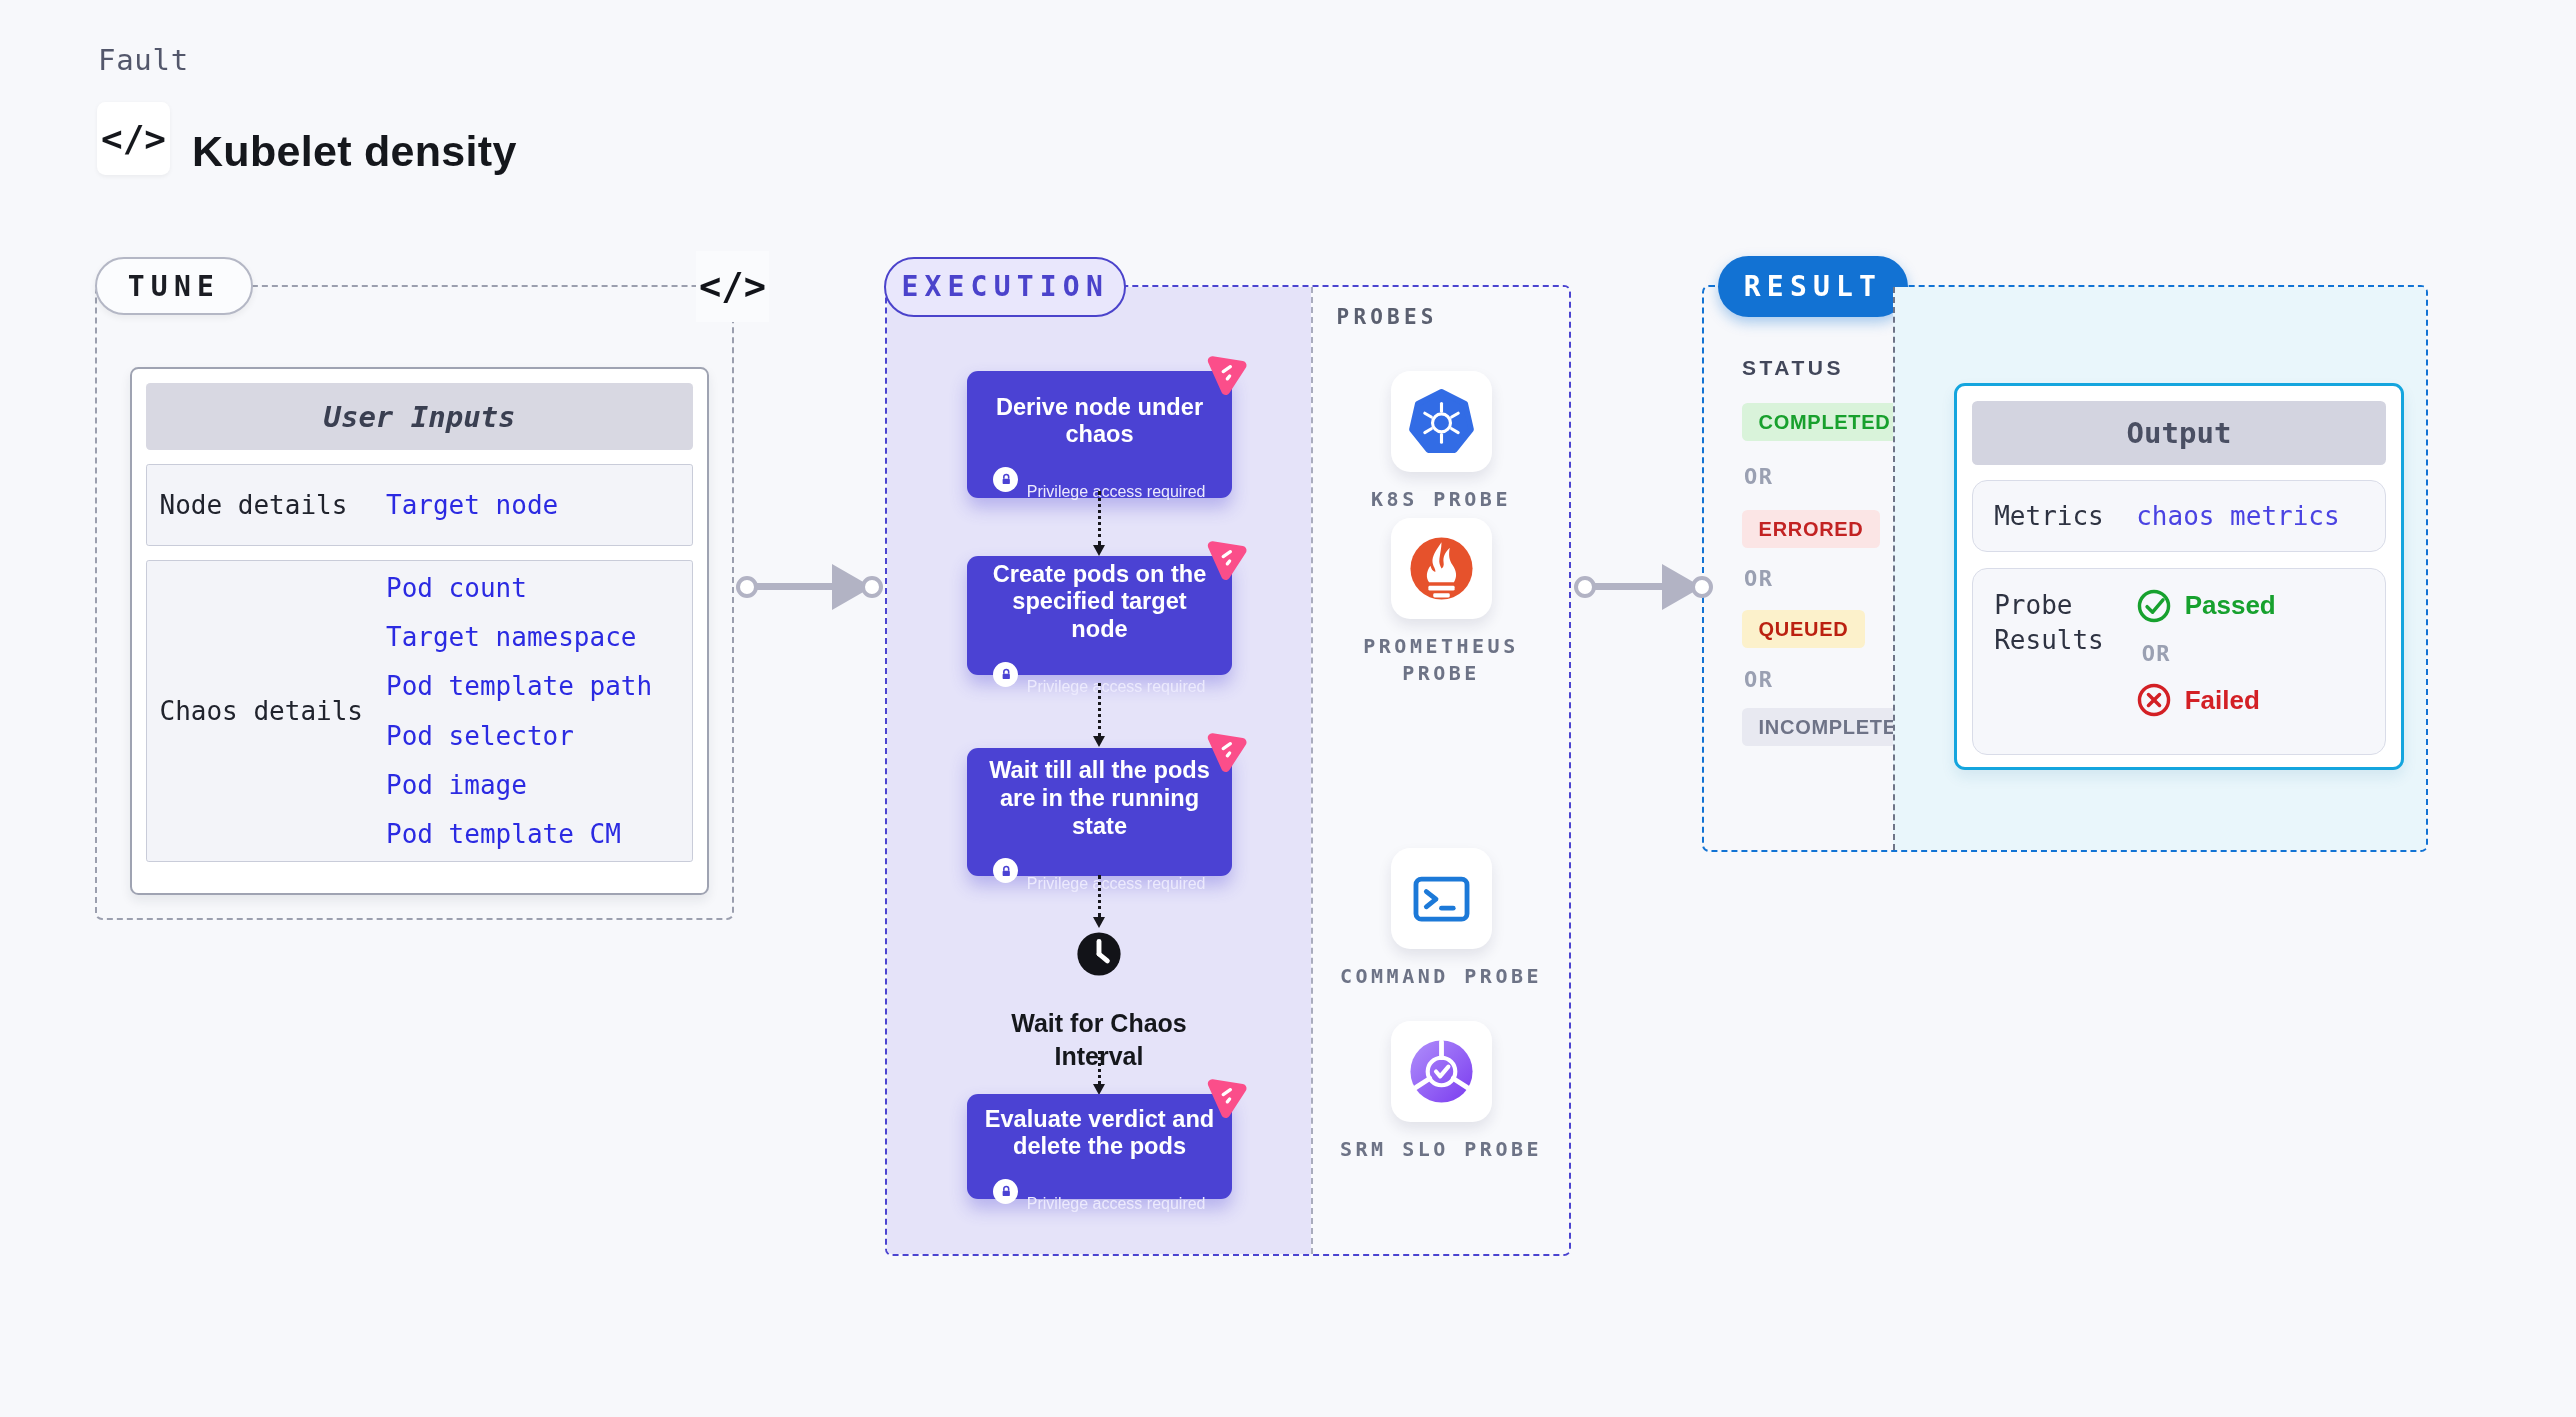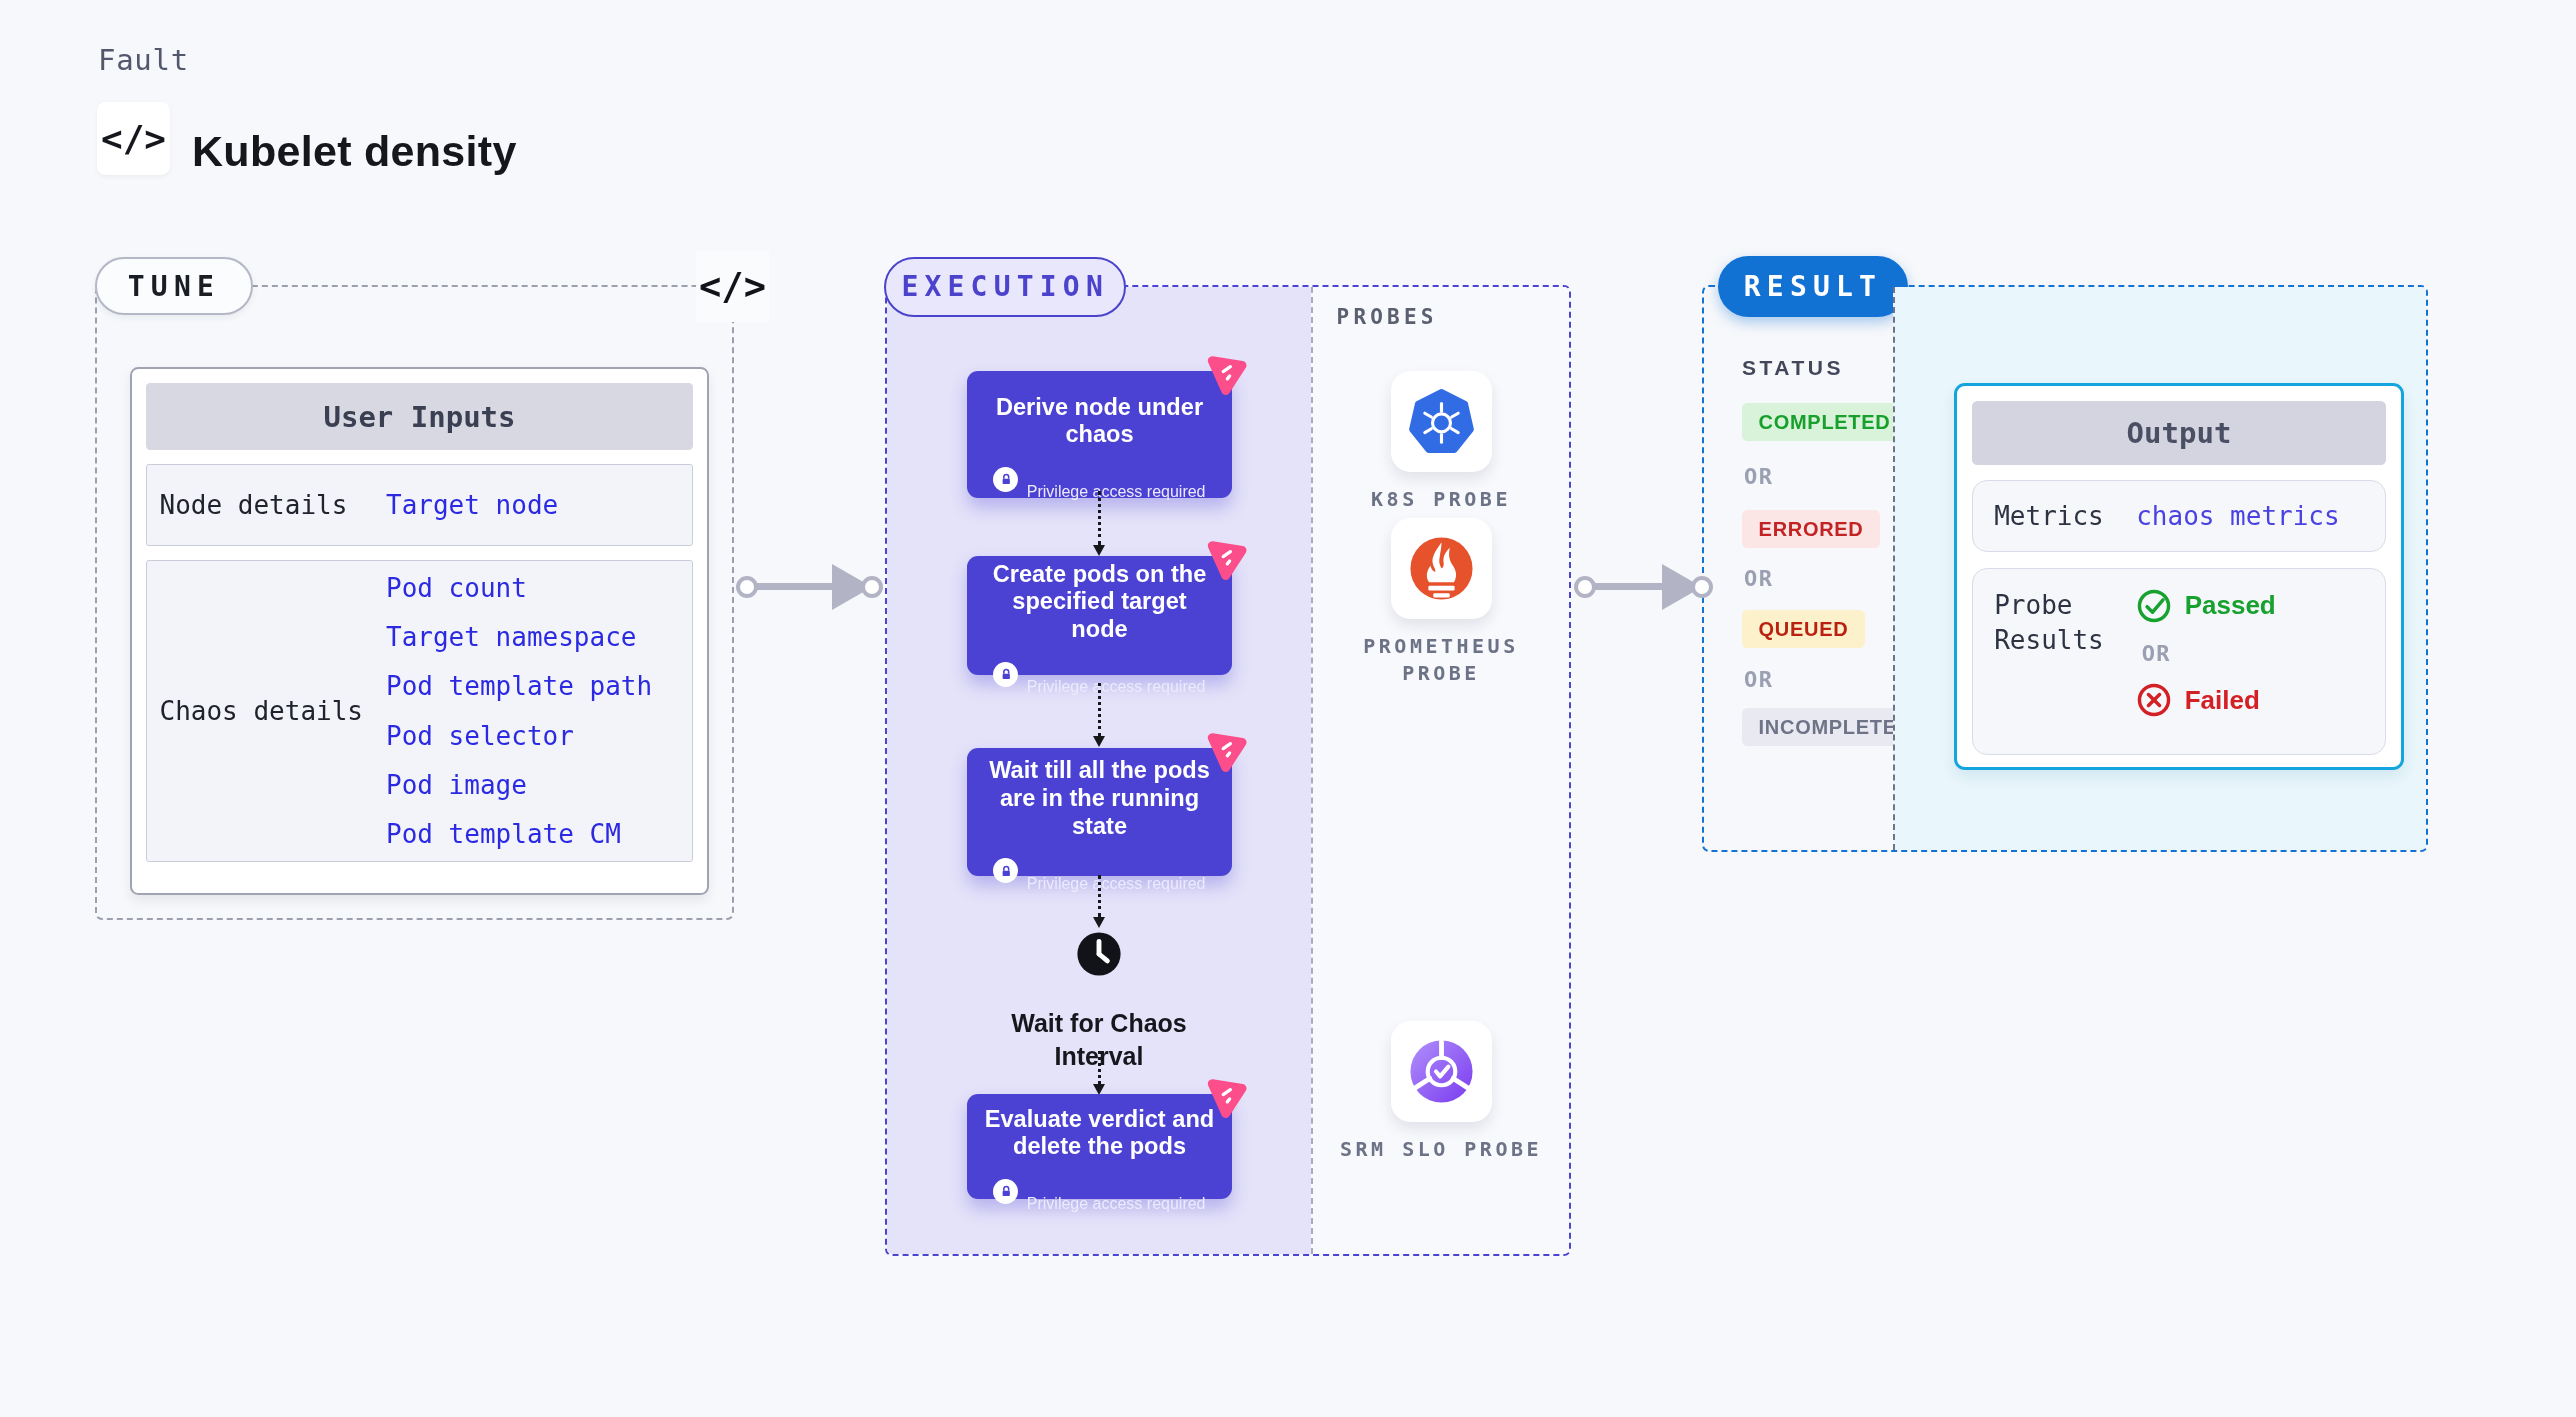--- a/index.html
+++ b/index.html
@@ -25,21 +25,21 @@
   .tune-box { left:95px; top:285px; width:639px; height:635px; border:2.8px dashed #9b9fae; }
   .tune-pill { left:-2.1px; top:-30px; width:158px; height:58px; background:#fbfcfe;
                border:2.8px solid #b4b7c5; color:#1b1d24; box-shadow:0 2.8px 7px rgba(0,0,0,.06); }
   .tune-code-icon { position:absolute; right:-37px; top:-36px; width:73px; height:71px;
                     background:#fafbfd; display:flex; align-items:center; justify-content:center;
                     font-weight:bold; font-size:37px; color:#111319; }
   .user-inputs { position:absolute; left:33px; top:80px; width:579px; height:528px; background:#ffffff;
                  border:2.1px solid #9fa3b2; border-radius:8.3px; box-shadow:0 5.5px 11px rgba(30,33,48,.08); }
   .ui-header { margin:14px; height:67px; background:#d8d8e2; border-radius:4.2px;
                display:flex; align-items:center; justify-content:center;
-               font-weight:bold; font-size:29px; color:#3a3f51; }
+               font-weight:bold; font-size:29px; color:#3a3f51;font-style:italic; }
   .ui-row { margin:0 14px 14px; background:#f3f4f9; border:1.4px solid #c9ccd9; border-radius:2.8px;
             display:flex; align-items:center; }
   .ui-row .row-label { width:239px; padding-left:12.5px; font-size:26px; color:#20232d; }
   .links-col { display:flex; flex-direction:column; gap:19.4px; padding:21px 0; }
   .doc-link { font-size:26px; color:#2b2ae2; cursor:pointer; }
 
   
   .h-arrow { position:absolute; display:flex; align-items:center; height:47px; }
   .h-arrow .ring { width:22px; height:22px; background:#ffffff; border:4.8px solid #b2b3c4; border-radius:50%; flex:none; }
   .h-arrow .shaft { flex:1; height:7.6px; background:#b2b3c4; margin:0 -2.1px; }
@@ -288,20 +288,30 @@
             <circle cx="50" cy="50" r="45" fill="#e6522c"></circle>
             <path d="M50 12 C42 24 36 32 37 41 C38 48 42 51 41 55 C37 54 35 50 34 46 C28 54 27 63 32 70 L68 70 C73 62 72 54 66 45 C61 38 60 30 62 20 C55 27 52 33 53 41 C54 46 52 49 50 50 C48 46 46 42 47 36 C48 28 50 20 50 12 Z" fill="#fff"></path>
             <rect x="31" y="75" width="38" height="7" rx="2" fill="#fff"></rect>
             <rect x="38" y="86" width="24" height="6" rx="2" fill="#fff"></rect>
           </svg>
         </div>
         <div class="probe-label">PROMETHEUS PROBE</div>
       </div>
 
 
+      <div class="probe-item" style="top:561px;">
+        <div class="probe-tile">
+          <svg viewBox="0 0 100 100" width="69" height="69" fill="none" stroke="#1c79d8" stroke-width="7" stroke-linecap="round" stroke-linejoin="round">
+            <rect x="13" y="22" width="74" height="58" rx="8"></rect>
+            <polyline points="28,40 42,51 28,62"></polyline>
+            <line x1="50" y1="64" x2="67" y2="64"></line>
+          </svg>
+        </div>
+        <div class="probe-label">COMMAND PROBE</div>
+      </div>
 
       <div class="probe-item" style="top:734px;">
         <div class="probe-tile">
           <svg viewBox="0 0 100 100" width="69" height="69">
             <defs>
                 <linearGradient id="srmg" x1="0" y1="0" x2="1" y2="1">
               <stop offset="0" stop-color="#b08ffb"></stop>
                   <stop offset="1" stop-color="#7a3bef"></stop>
             </linearGradient>
               </defs>

